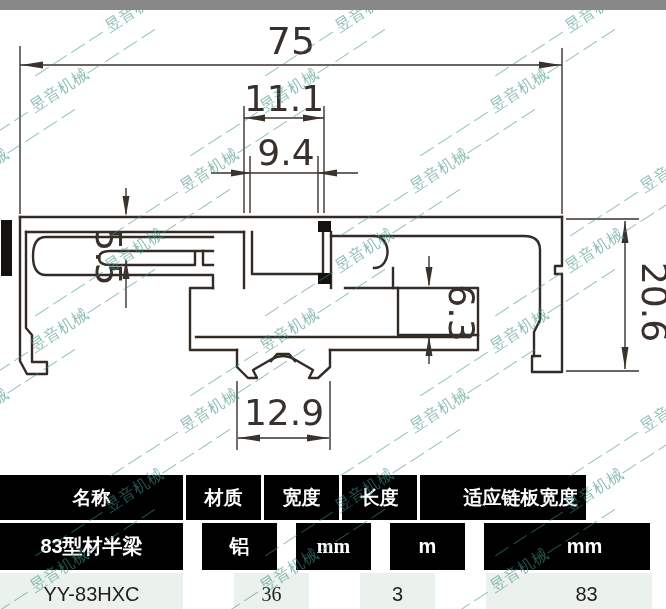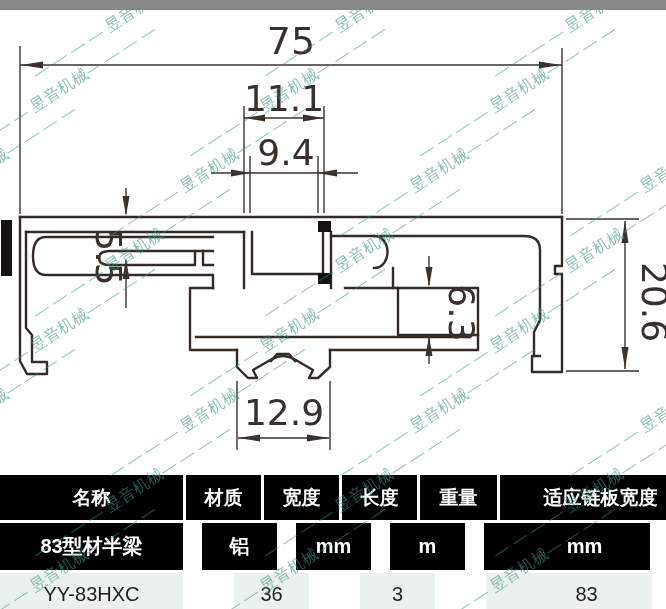--- a/index.html
+++ b/index.html
@@ -28,21 +28,21 @@
     display:flex;flex-direction:column;background:#ffffff;}
   .t-row{display:flex;width:666px;}
   .t-row.head{height:45px;}
   .t-row.units{height:47px;margin-top:3px;gap:16px;}
   .t-row.values{height:42px;margin-top:3px;gap:48px;}
   .t-cell{
     display:flex;align-items:center;justify-content:center;
     box-sizing:border-box;border-left:3px solid #ffffff;
   }
   .t-cell:first-child{border-left:none;}
-  .c0{width:183px;} .c1{width:78px;} .c2{width:78px;}
+  .c0{width:183px;} .c1{width:78px;} .c2{width:78px;font-family:Liberation Serif, serif;}
   .c3{width:78px;} .c4{width:80px;} .c5{width:169px;padding-left:35px;}
   .head .t-cell,.units .t-cell{
     background:#000000;color:#ffffff;font-size:19px;font-weight:bold;
   }
   .units .t-cell{font-size:20px;}
   .values .t-cell{
     background:#ebf1ec;color:#211f1d;font-size:20px;
   }
   .t-bottom{height:4px;margin-top:0;background:#6b3f18;width:666px;flex:none;}
   .spacer{flex:1;}
@@ -138,21 +138,20 @@
     <text class="dimtext" x="642" y="292" font-size="36" text-anchor="middle" transform="rotate(90 642 292)">20.6</text>
     <text class="dimtext" x="284" y="415" font-size="36" text-anchor="middle">12.9</text>
   </svg>
 
   <div class="spec-table">
     <div class="t-row head">
       <div class="t-cell c0">名称</div>
       <div class="t-cell c1">材质</div>
       <div class="t-cell c2">宽度</div>
       <div class="t-cell c3">长度</div>
-      <div class="t-cell c4">重量</div>
       <div class="t-cell c5">适应链板宽度</div>
     </div>
     <div class="t-row units">
       <div class="t-cell c0">83型材半梁</div>
       <div class="t-cell c1">铝</div>
       <div class="t-cell c2">mm</div>
       <div class="t-cell c3">m</div>
       <div class="t-cell c5">mm</div>
     </div>
     <div class="t-row values">

